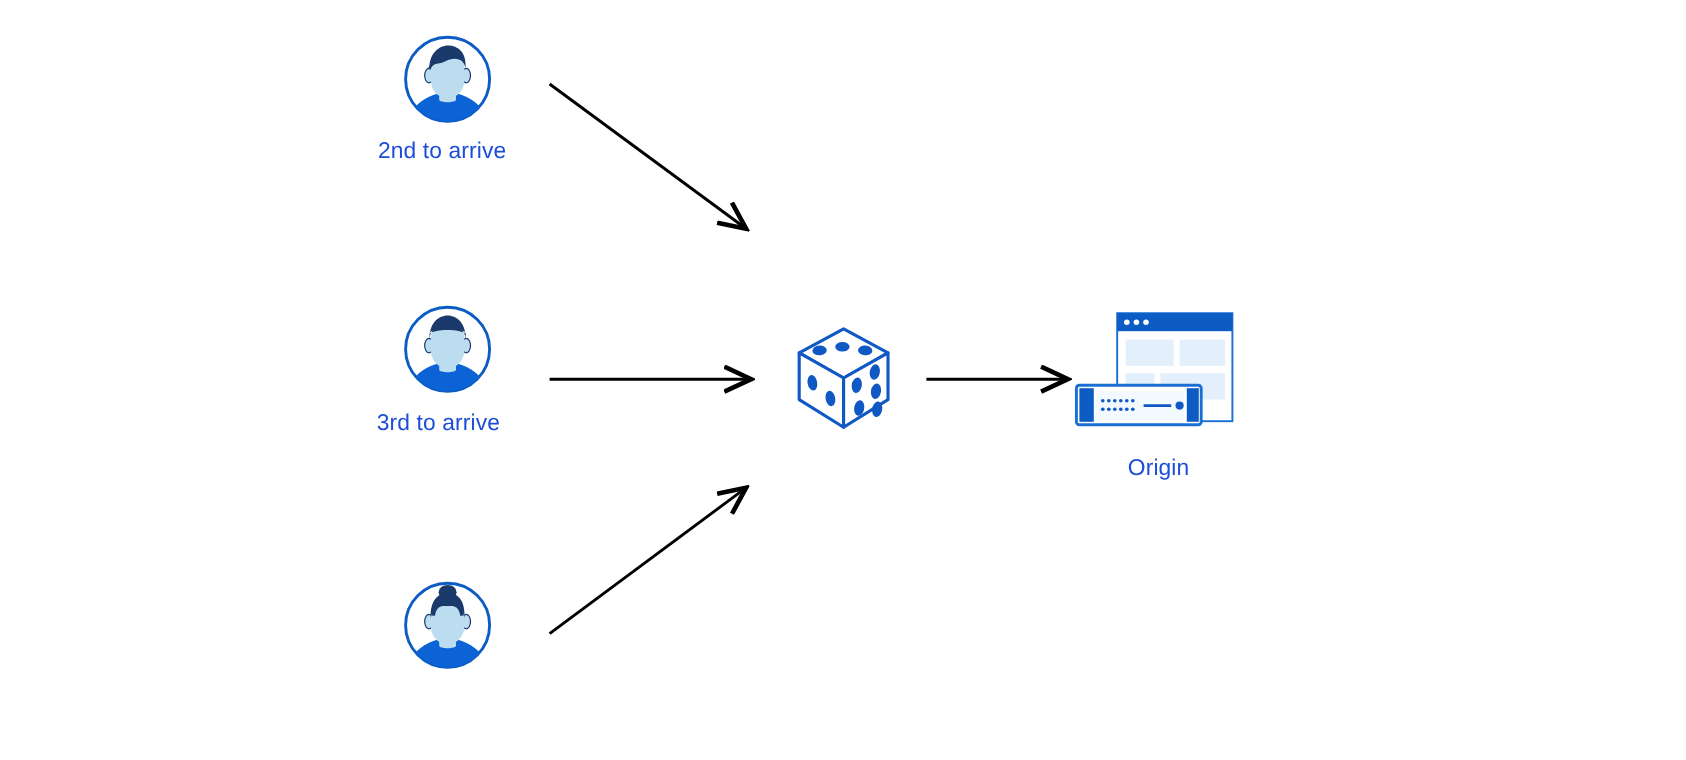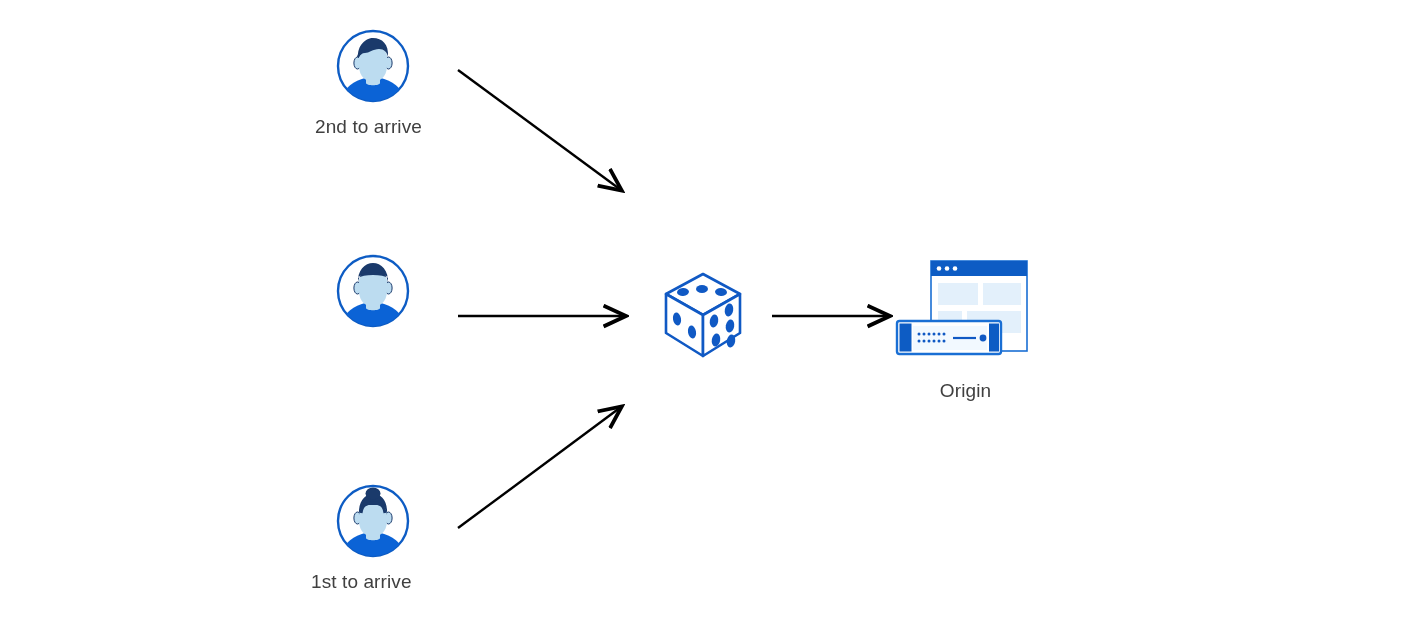--- a/index.html
+++ b/index.html
@@ -19,21 +19,21 @@
     position: absolute;
     left: 0;
     top: 0;
     width: 1405px;
     height: 633px;
   }
   .caption {
     position: absolute;
     font-size: 19px;
     line-height: 24px;
-    color: #404040;
+    color: #1d4ed8;
     white-space: nowrap;
     text-align: center;
     font-weight: 400;
     letter-spacing: 0.1px;
   }
   .arrow-layer {
     position: absolute;
     left: 0;
     top: 0;
     width: 1405px;
@@ -125,20 +125,21 @@
         <ellipse cx="53.5" cy="35" rx="3.6" ry="6" fill="#bcdcf0" stroke="#1a3a6b" stroke-width="1"></ellipse>
         <path d="M24,28 C24,16 52,16 52,28 L52,38 C52,49 44,54 38,54 C32,54 24,49 24,38 Z" fill="#bcdcf0"></path>
 
         <path d="M23,31 C22,17 30,10 38,10 C46,10 54,17 53,31
                  L53,24 C50,22 45,21 38,21 C31,21 26,22 23,24 Z" fill="#1a3a6b"></path>
         <path d="M23,31 C23,21 29,19 38,19 C47,19 53,21 53,31 L53,25
                  C50,23 45,22 38,22 C31,22 26,23 23,25 Z" fill="#1a3a6b"></path>
       </g>
     </svg>
   </div>
+  <div class="caption" style="left:0; top:341px; width:750px; text-align:left; padding-left:314px; box-sizing:border-box;">3rd to arrive</div>
 
   <div class="avatar-wrap" style="left:335px; top:483px;">
     <svg width="76" height="76" viewBox="0 0 76 76">
       <defs>
         <clipPath id="clipC">
             <circle cx="38" cy="38" r="35"></circle>
           </clipPath>
       </defs>
       <circle cx="38" cy="38" r="35" fill="#ffffff" stroke="#0d5cc4" stroke-width="2.4"></circle>
       <g clip-path="url(#clipC)">
@@ -149,21 +150,20 @@
         <ellipse cx="53.5" cy="35" rx="3.6" ry="6" fill="#bcdcf0" stroke="#1a3a6b" stroke-width="1"></ellipse>
         <path d="M24,28 C24,16 52,16 52,28 L52,38 C52,49 44,54 38,54 C32,54 24,49 24,38 Z" fill="#bcdcf0"></path>
 
         <path d="M24,32 C23,17 31,11 38,11 C46,11 53,17 52,32
                  C51,25 48,22 44,22 L32,22 C28,23 25,26 24,32 Z" fill="#1a3a6b"></path>
         <ellipse cx="38" cy="10.5" rx="7.5" ry="6" fill="#1a3a6b"></ellipse>
         <path d="M26,30 C27,22 31,20 38,20 C45,20 49,22 50,30" fill="none" stroke="#1a3a6b" stroke-width="3"></path>
       </g>
     </svg>
   </div>
-  <div class="caption" style="left:0; top:570px; width:750px; text-align:left; padding-left:311px; box-sizing:border-box;">1st to arrive</div>
 
   <div class="dice-wrap" style="left:660px; top:270px;">
     <svg width="86" height="90" viewBox="0 0 86 90">
       <g stroke="#1059c4" stroke-width="2.6" fill="#ffffff" stroke-linejoin="round" stroke-linecap="round">
 
         <path d="M43,4 L80,24 L43,45 L6,24 Z"></path>
 
         <path d="M6,24 L43,45 L43,86 L6,63 Z"></path>
 
         <path d="M80,24 L80,63 L43,86 L43,45 Z"></path>

